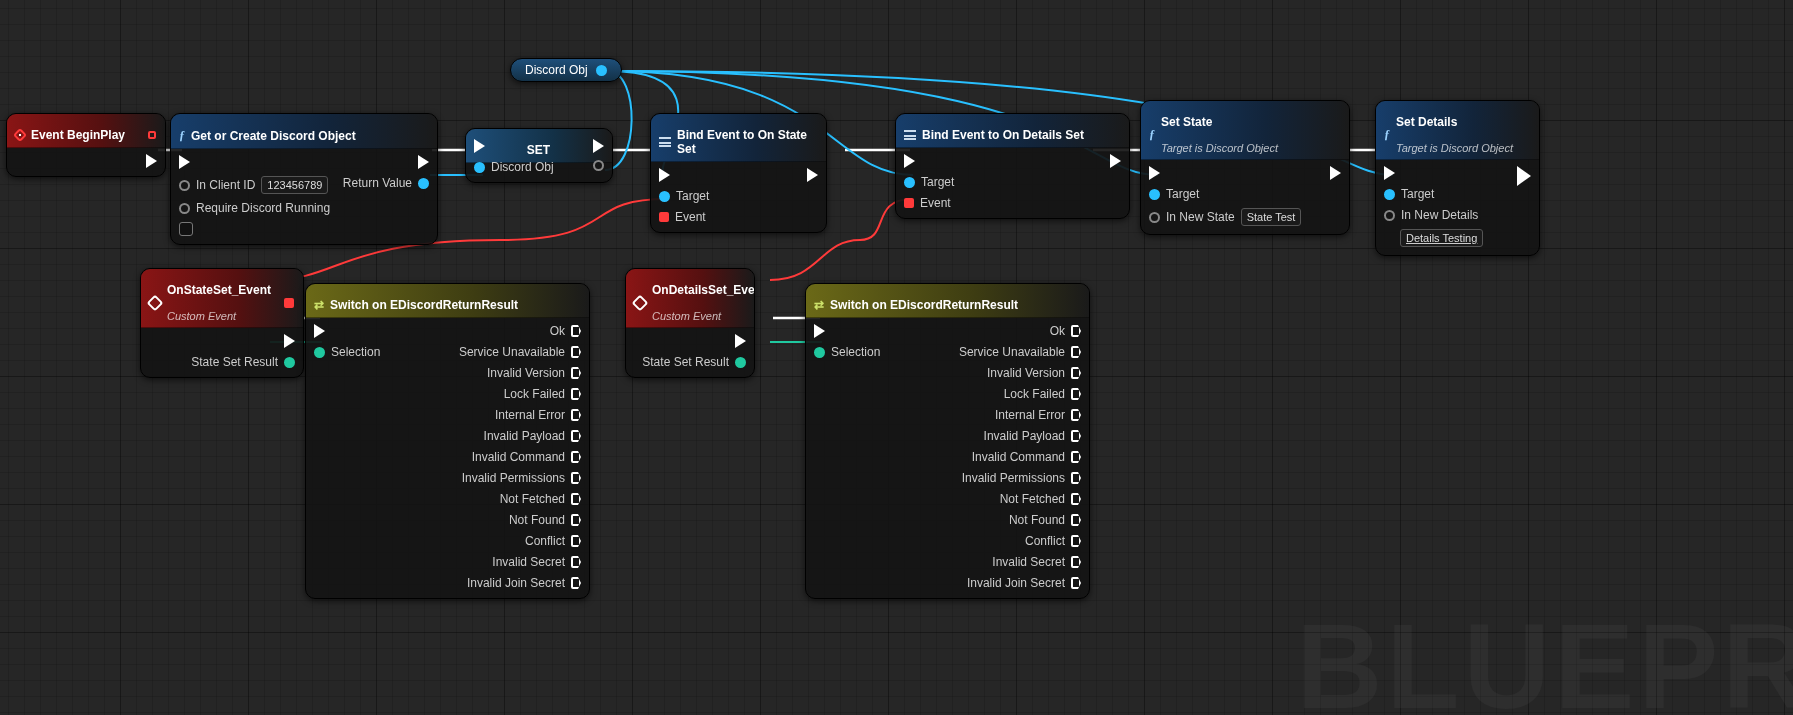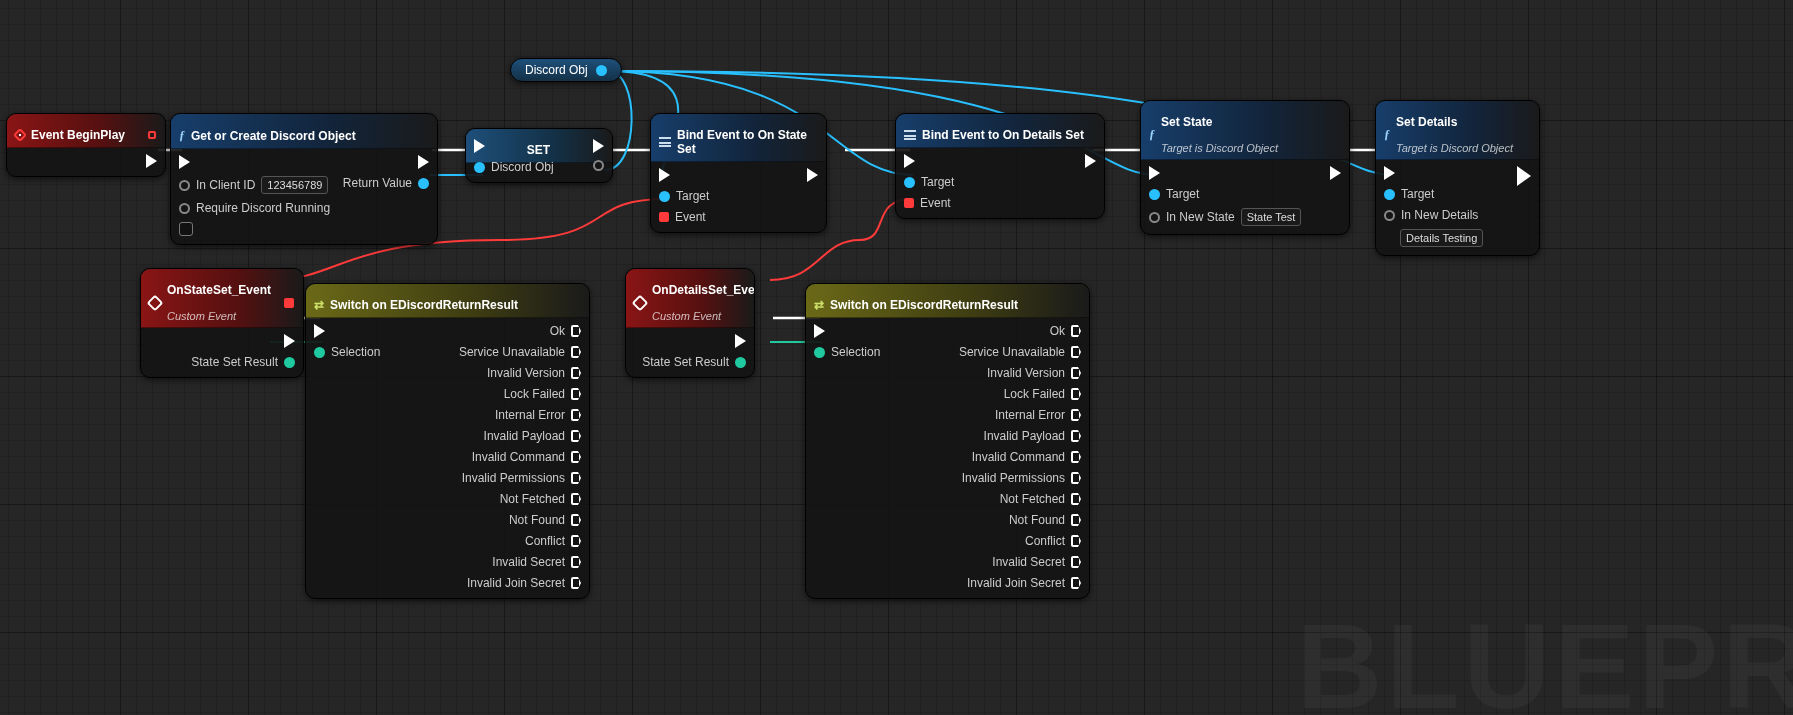--- a/index.html
+++ b/index.html
@@ -212,21 +212,21 @@
           </div>
     </div>
     <div class="col r">
           <div class="row">
             <span class="exec out"></span>
           </div>
         </div>
   </div>
 </div>
 
-<div class="node" style="left:895px; top:113px; width:210px;">
+<div class="node" style="left:895px; top:113px; width:235px;">
   <div class="hdr hdr-blue">
     <span class="ic ic-li"></span>
     <span>Bind Event to On Details Set</span>
   </div>
   <div class="body">
     <div class="col l">
       <div class="row">
             <span class="exec in"></span>
           </div>
       <div class="row">
@@ -291,21 +291,21 @@
             <span class="exec in"></span>
           </div>
       <div class="row">
             <span class="pin c-blue full"></span>
             <span>Target</span>
           </div>
       <div class="row">
             <span class="pin c-mag open"></span>
             <span>In New Details</span>
           </div>
-      <div class="row" style="padding-left:16px;">
+      <div class="row" style="padding-left:16px;text-decoration:underline;">
             <span class="txtbox">Details Testing</span>
           </div>
     </div>
     <div class="col r">
           <div class="row">
             <span class="giant-exec"></span>
           </div>
         </div>
   </div>
 </div>

